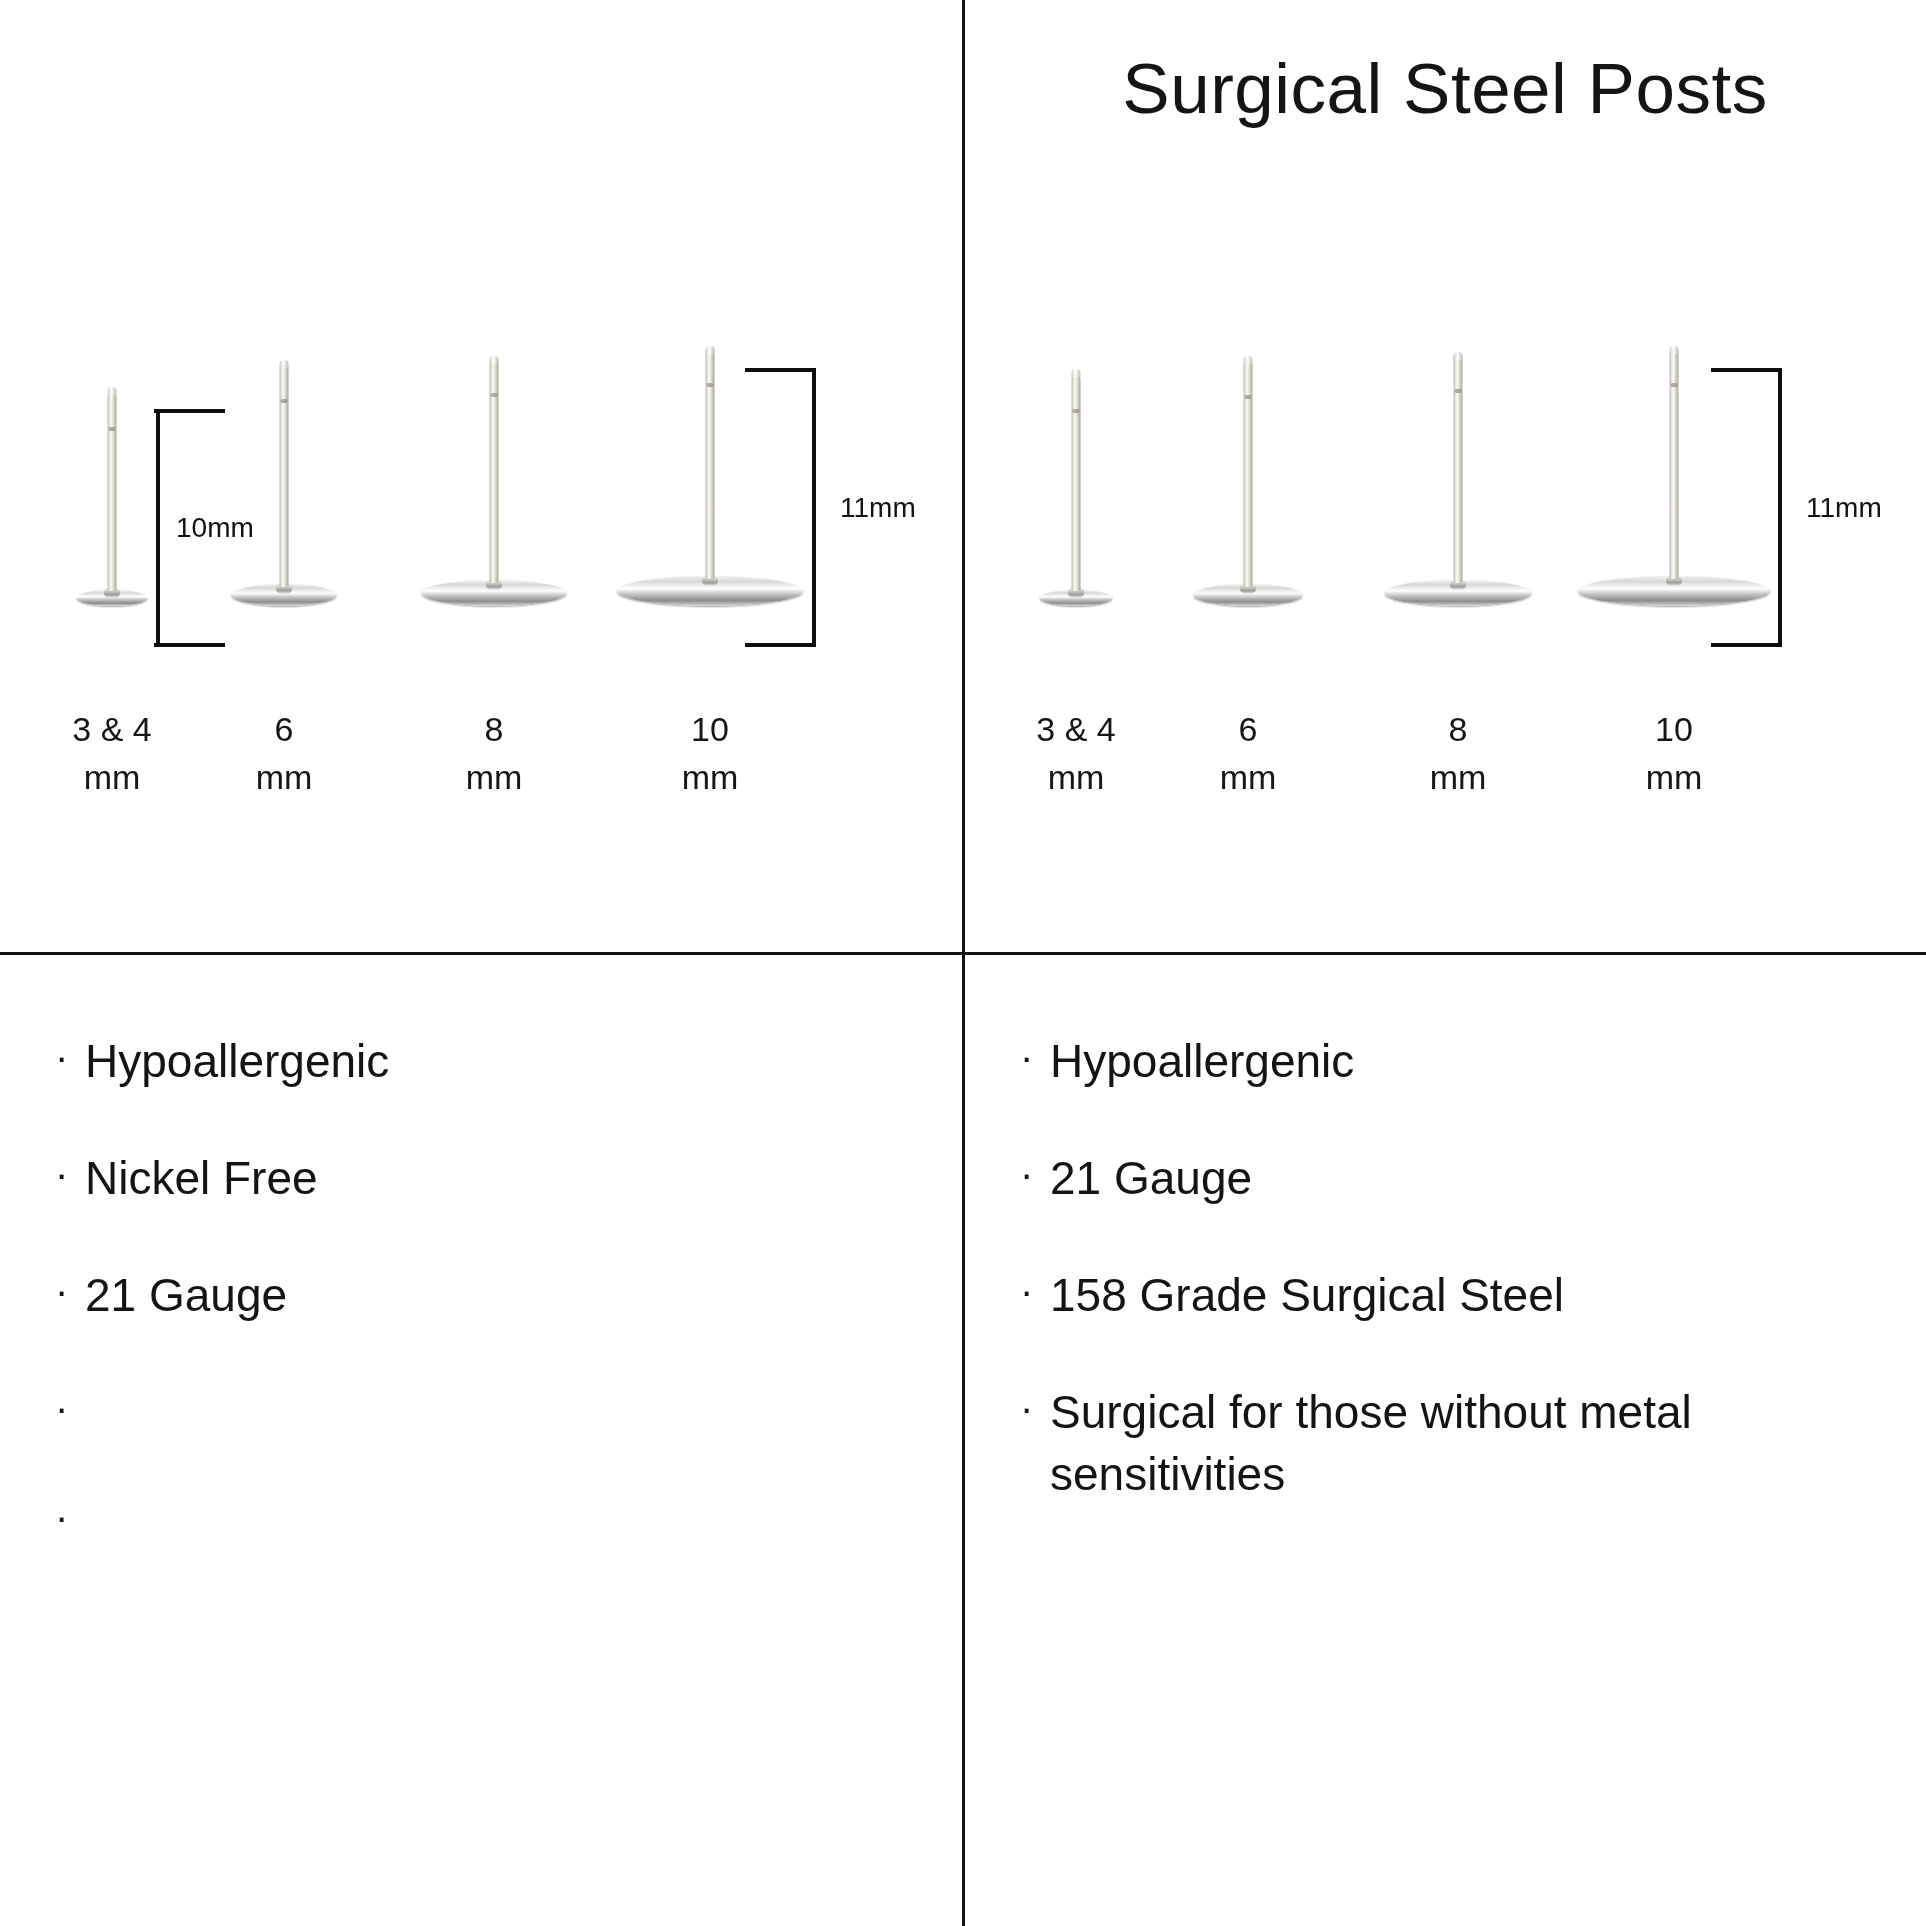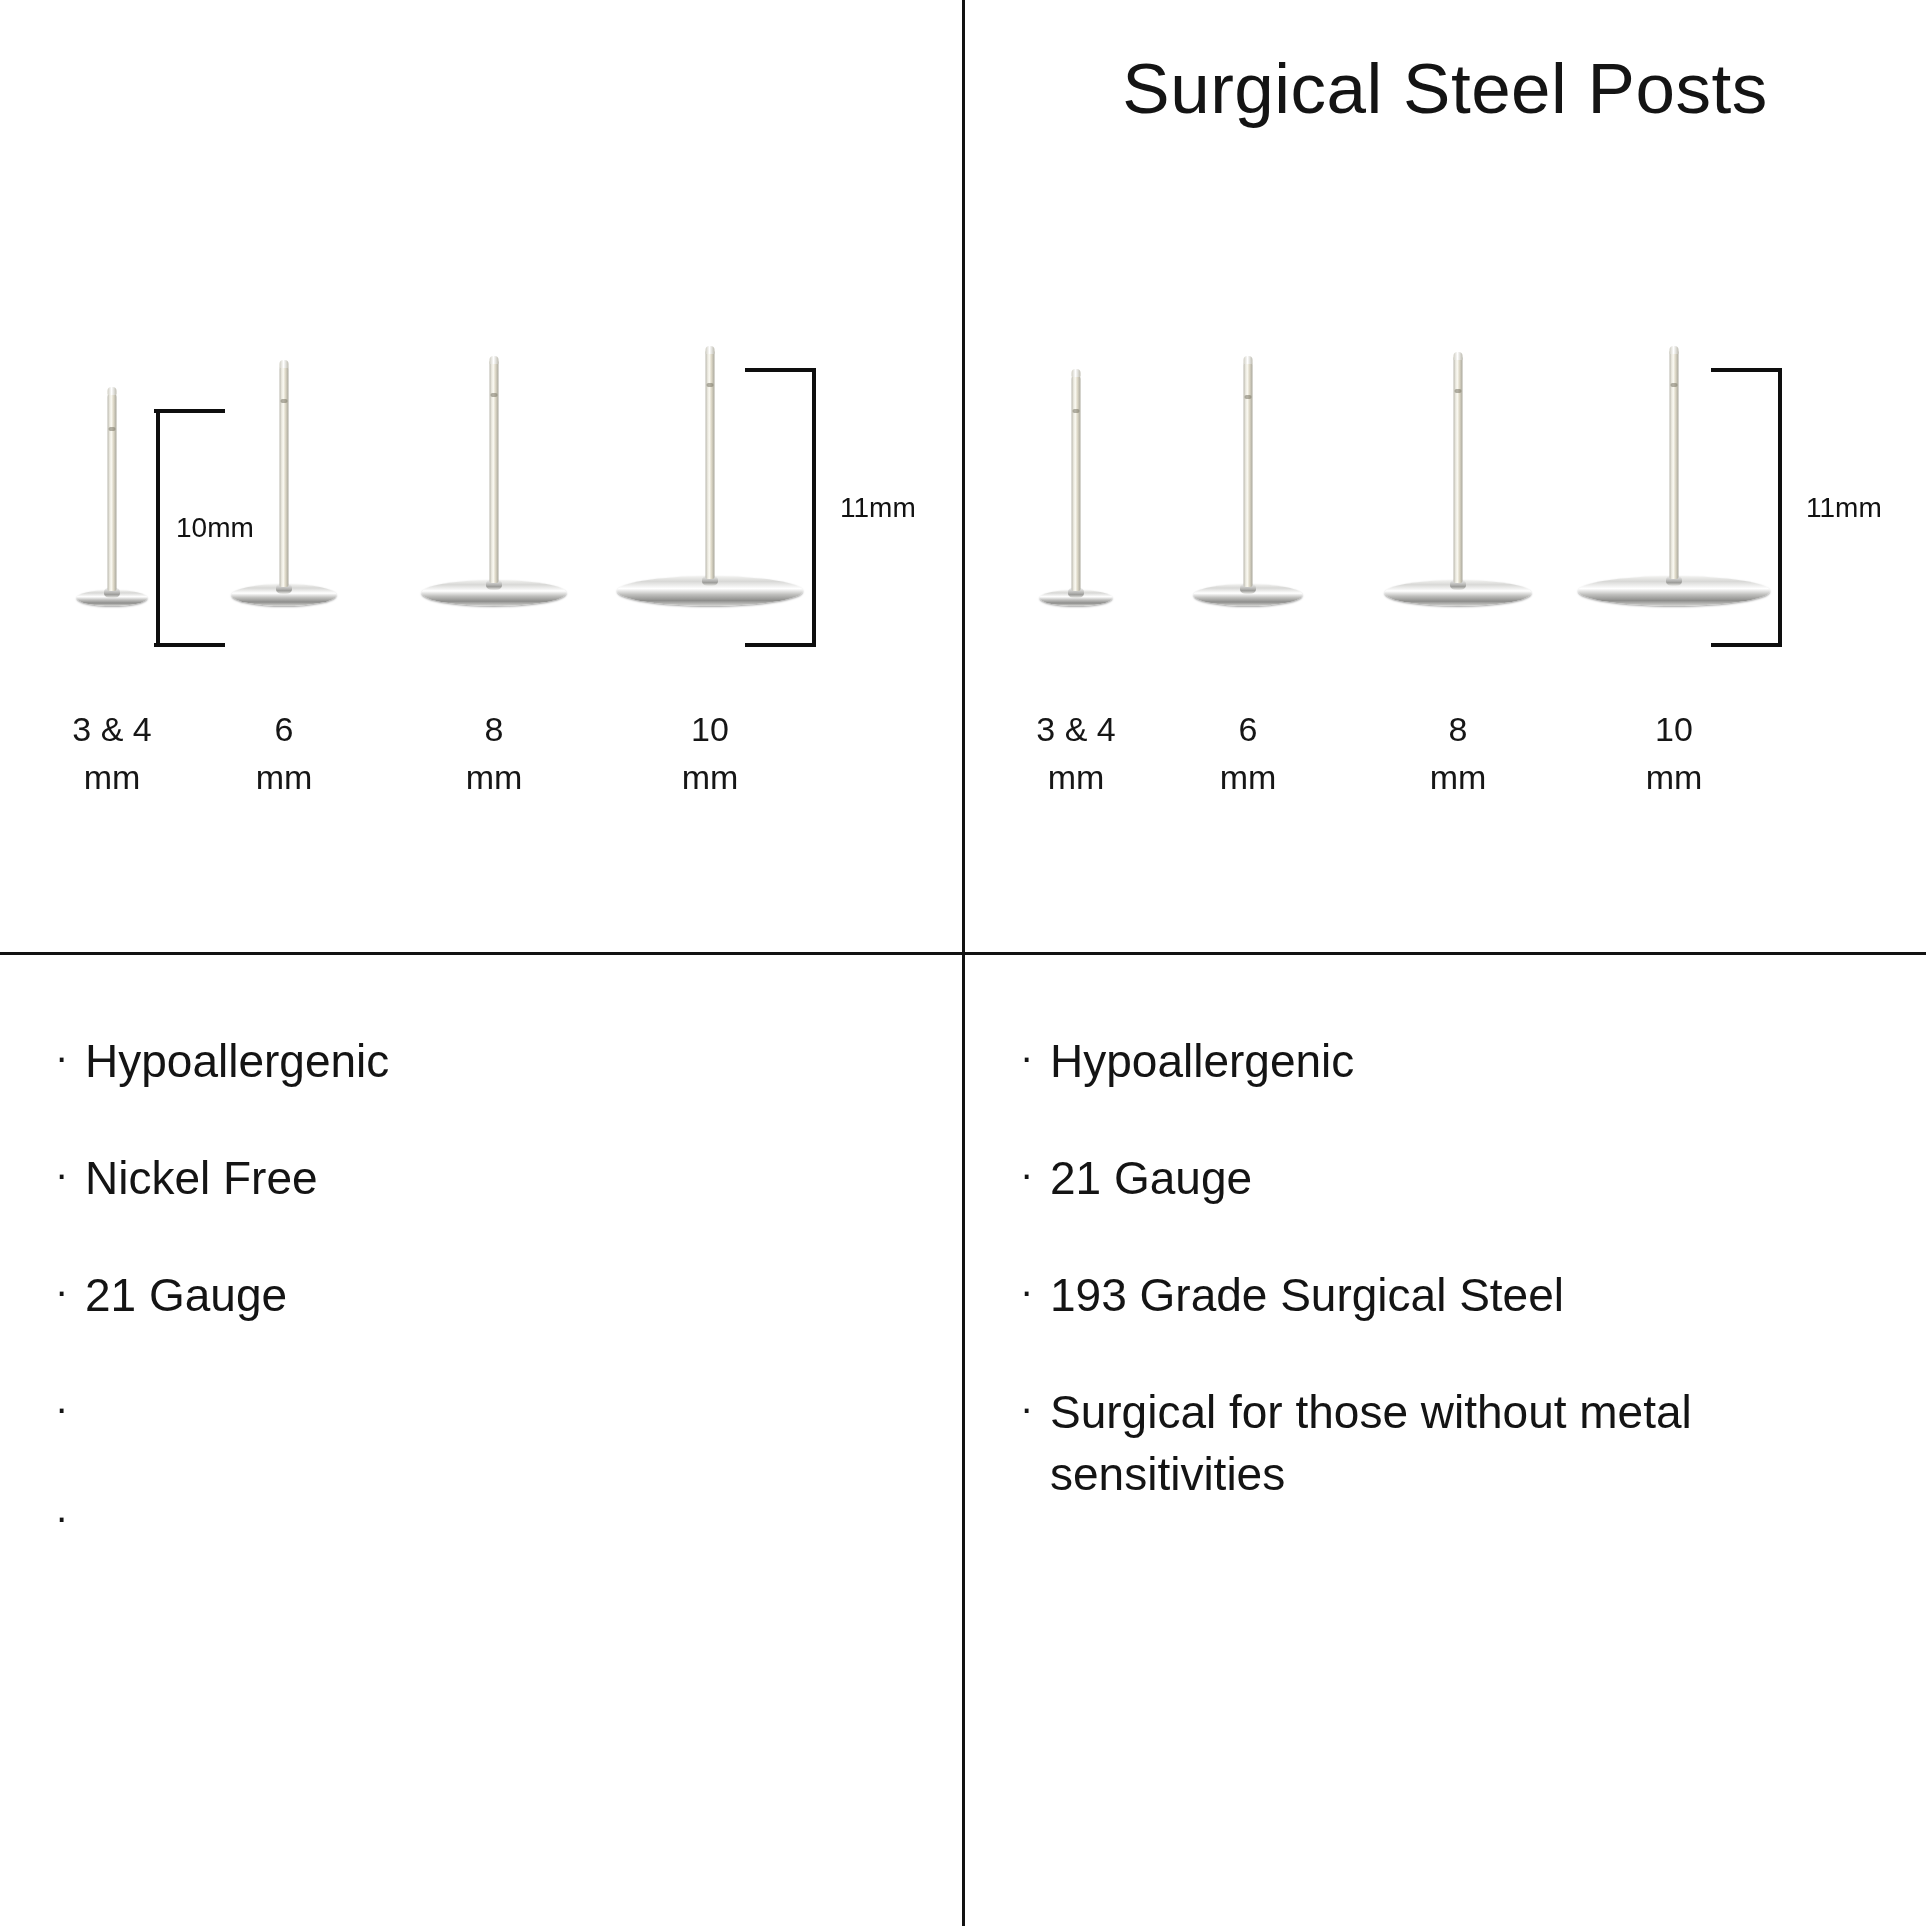--- a/index.html
+++ b/index.html
@@ -368,21 +368,21 @@
     <div class="bullet">
       <span class="dot">·</span>
       <span class="txt">Hypoallergenic</span>
     </div>
     <div class="bullet">
       <span class="dot">·</span>
       <span class="txt">21 Gauge</span>
     </div>
     <div class="bullet">
       <span class="dot">·</span>
-      <span class="txt">193 Grade Surgical Steel</span>
+      <span class="txt">158 Grade Surgical Steel</span>
     </div>
     <div class="bullet">
       <span class="dot">·</span>
       <span class="txt">Surgical for those without metal sensitivities</span>
     </div>
   </div>
 
 </div>
 
 

